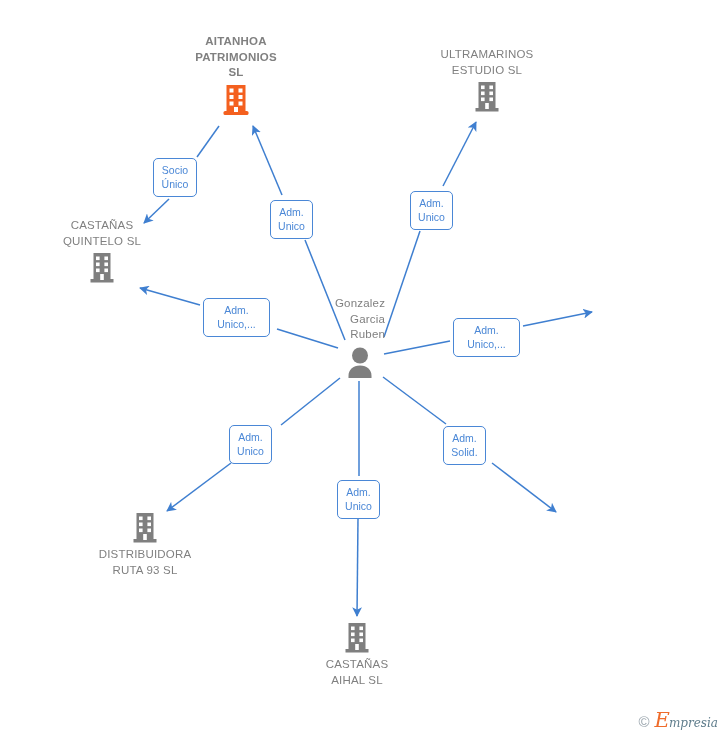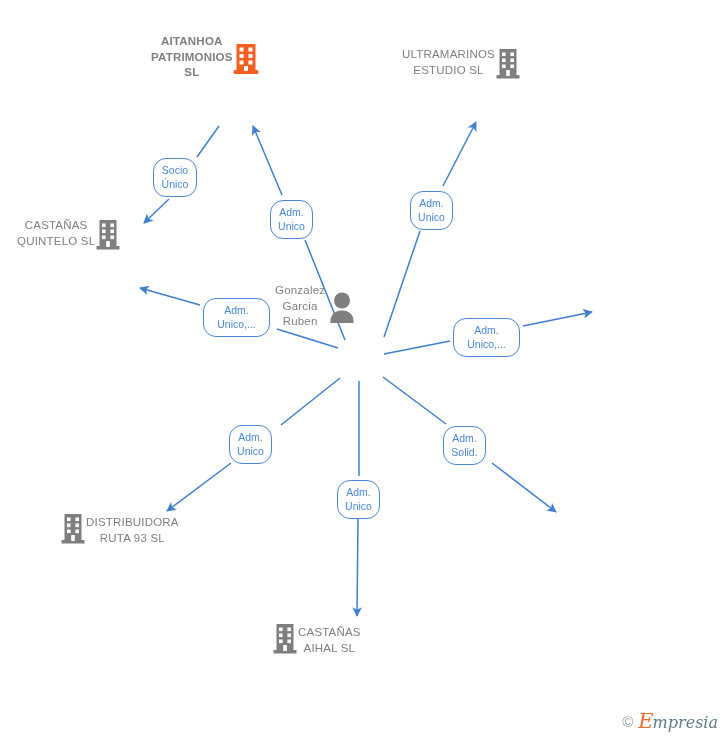--- a/index.html
+++ b/index.html
@@ -19,20 +19,21 @@
     position:absolute;
     left:0; top:0;
     width:728px; height:740px;
     pointer-events:none;
   }
 
   
   .node{
     position:absolute;
     display:flex;
+    flex-direction:column;
     align-items:center;
     width:170px;
     margin-left:-85px;          
     text-align:center;
   }
   .node .nlabel{
     color:#808080;
     font-size:11.5px;
     line-height:15.5px;
     letter-spacing:.2px;
@@ -44,21 +45,21 @@
   .node.label-below .nicon{order:0;}
   .node.label-below .nlabel{order:1;margin-top:3px;}
 
   .nicon{line-height:0;}
 
   
   .elabel{
     position:absolute;
     box-sizing:border-box;
     border:1px solid #4a87d6;
-    border-radius:13px;
+    border-radius:5px;
     background:#ffffff;
     color:#4a87d6;
     font-size:10.5px;
     line-height:14px;
     padding:4px 7px 5px 7px;
     text-align:center;
     white-space:pre-line;
     font-family:"Liberation Sans","DejaVu Sans",sans-serif;
   }
 
@@ -82,21 +83,21 @@
     font-family:"DejaVu Serif","Liberation Serif",serif;
     font-style:italic;
     font-size:21px;
     line-height:21px;
     margin-right:-1px;
   }
   #watermark .wm-rest{
     color:#5f7d8c;
     font-family:"DejaVu Serif","Liberation Serif",serif;
     font-style:italic;
-    font-size:16px;
+    font-size:12px;
     line-height:17px;
   }
 </style>
 </head>
 <body>
 
 <div id="canvas">
 
   <svg id="edges" viewBox="0 0 728 740" width="728" height="740" xmlns="http://www.w3.org/2000/svg">
     <defs>
@@ -126,21 +127,21 @@
       <line x1="231" y1="463" x2="167" y2="511" marker-end="url(#arrow)"></line>
 
       <line x1="359" y1="381" x2="359" y2="476"></line>
       <line x1="358" y1="518" x2="357" y2="616" marker-end="url(#arrow)"></line>
 
       <line x1="383" y1="377" x2="446" y2="424"></line>
       <line x1="492" y1="463" x2="556" y2="512" marker-end="url(#arrow)"></line>
     </g>
   </svg>
 
-  <div class="node label-above" id="node-person-center" style="left:360px; top:283px;">
+  <div class="node label-above" id="node-person-center" style="left:360px; top:296px;text-align:right;">
     <div class="nlabel">Gonzalez
 Garcia
 Ruben</div>
     <div class="nicon">
       <svg width="34" height="33" viewBox="0 0 34 33" xmlns="http://www.w3.org/2000/svg">
         <circle cx="17" cy="9.5" r="8" fill="#7f7f7f"></circle>
         <path d="M17 19.5c-7.2 0-11.5 4.4-11.5 10.2v2.3h23v-2.3C28.5 23.9 24.2 19.5 17 19.5z" fill="#7f7f7f"></path>
       </svg>
     </div>
   </div>

